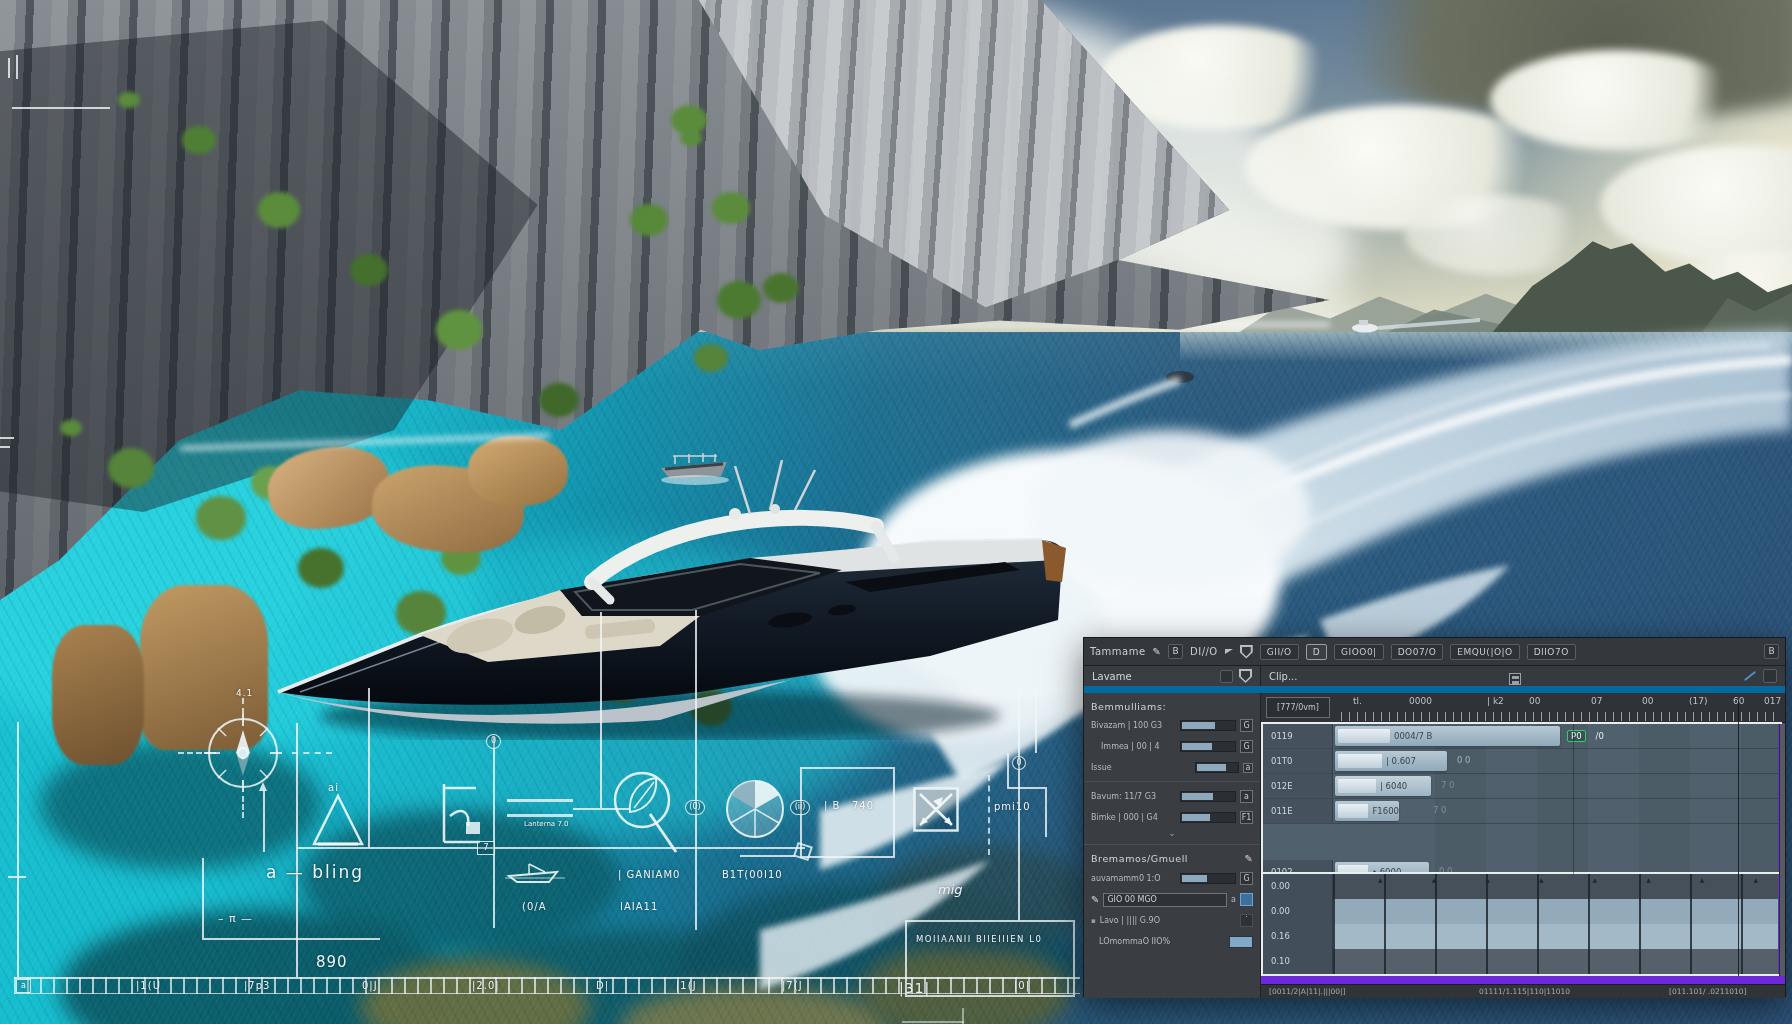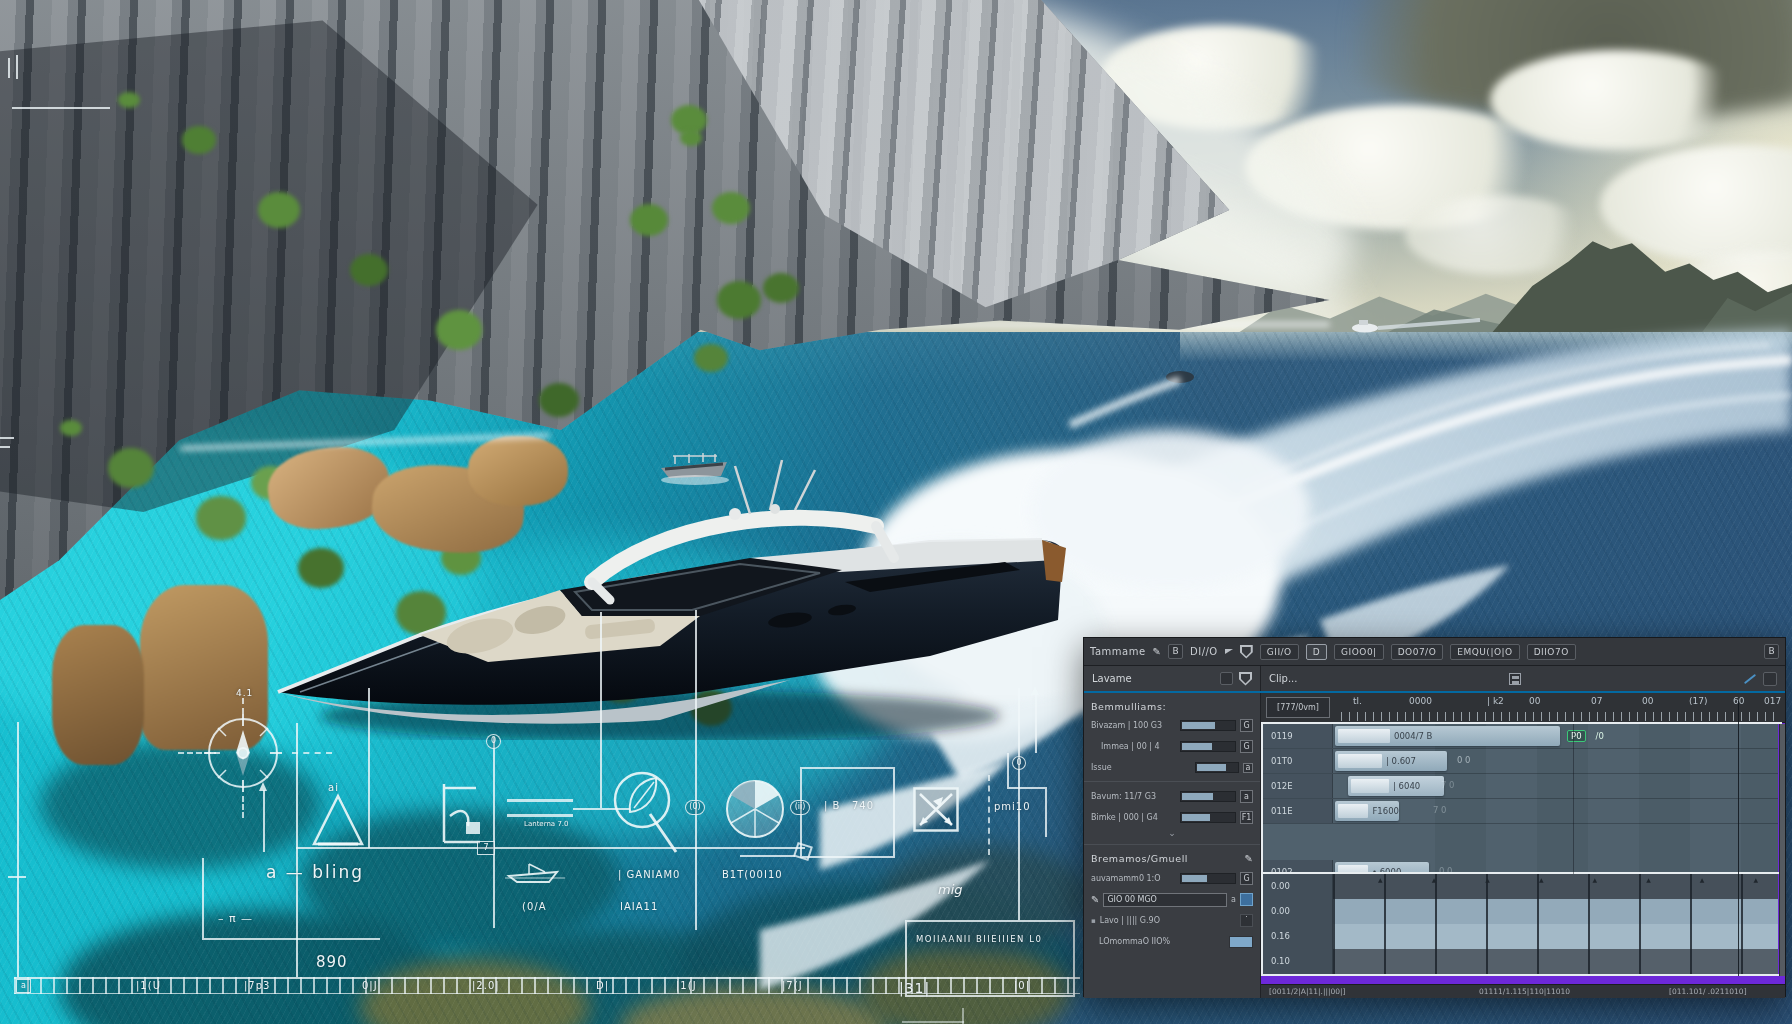--- a/index.html
+++ b/index.html
@@ -81,21 +81,21 @@
   .ptb-txt{color:#c9cdd2;font-size:10px;letter-spacing:.5px;}
   .ptb-btn{border:1px solid #5a5e64;background:#2e3136;color:#c9cdd2;border-radius:2px;
     padding:2px 6px;font-size:9px;letter-spacing:.5px;}
   .ptb-btn.hl{border-color:#9aa0a8;background:#3c4046;}
   .ptb-sq{width:15px;height:15px;border:1px solid #5a5e64;background:#2e3136;border-radius:2px;
     color:#c9cdd2;font-size:9px;text-align:center;line-height:13px;}
   .shield{width:13px;height:14px;background:#b9bec4;
     clip-path:polygon(0 0,100% 0,100% 55%,50% 100%,0 55%);}
   .shield i{display:block;width:9px;height:10px;margin:2px auto 0;background:#34373c;
     clip-path:polygon(0 0,100% 0,100% 55%,50% 100%,0 55%);}
-  .phead{display:flex;height:27px;border-bottom:2px solid #0369a1;}
+  .phead{display:flex;height:27px;border-bottom:7px solid #0369a1;}
   .phead-l{width:177px;display:flex;align-items:center;gap:6px;padding:0 8px;
     border-right:1px solid #202226;background:#393c41;}
   .phead-r{flex:1;display:flex;align-items:center;gap:6px;padding:0 8px;background:#36393e;position:relative;}
   .pbody{display:flex;height:305px;}
   .props{width:177px;border-right:1px solid #202226;padding:4px 7px 0 7px;background:#3a3d42;}
   .sec{color:#d2d6da;font-size:9.5px;letter-spacing:.6px;margin:4px 0 5px 0;}
   .prow{display:flex;align-items:center;gap:4px;height:17px;margin-bottom:4px;}
   .prow .lbl{flex:1;font-size:8px;color:#b6bbc1;white-space:nowrap;overflow:hidden;}
   .track{width:56px;height:11px;background:#2b2e33;border:1px solid #1f2226;position:relative;}
   .fill{position:absolute;left:1px;top:1px;bottom:1px;background:#8ea9bd;}
@@ -581,21 +581,21 @@
           <div class="tl-row">
             <span class="tl-name">01T0</span>
             <span class="clip" style="left:74px;width:112px;">
               <span class="chip" style="width:44px;"></span>
               <span class="cl">| 0.607</span>
             </span>
             <span class="after" style="left:196px;">0 0</span>
           </div>
           <div class="tl-row">
             <span class="tl-name">012E</span>
-            <span class="clip" style="left:74px;width:96px;background:linear-gradient(180deg,#c3d3dd,#9db3c2);margin-left:13px;">
+            <span class="clip" style="left:74px;width:96px;background:linear-gradient(180deg,#c3d3dd,#9db3c2);">
               <span class="chip" style="width:38px;"></span>
               <span class="cl">| 6040</span>
             </span>
             <span class="after" style="left:180px;opacity:.55;">7 0</span>
           </div>
           <div class="tl-row">
             <span class="tl-name">011E</span>
             <span class="clip" style="left:74px;width:64px;">
               <span class="chip" style="width:34px;"></span>
               <span class="cl">F1600</span>

